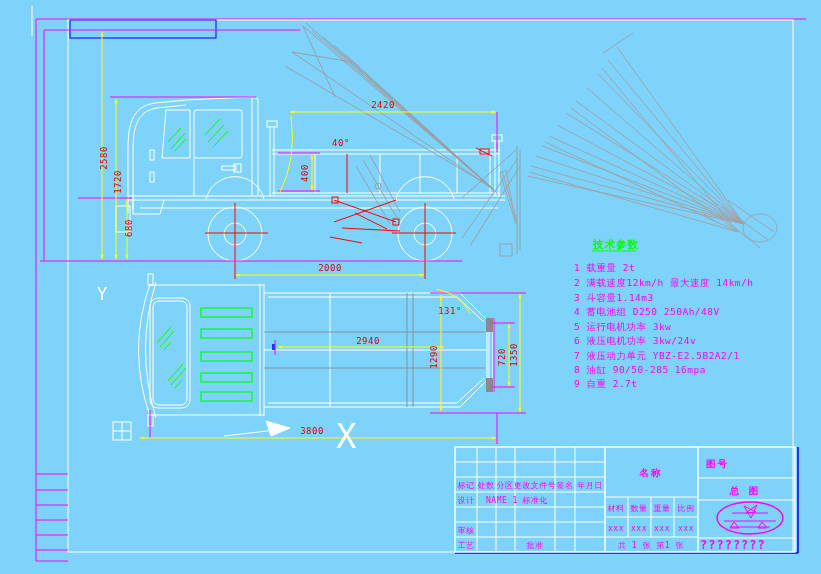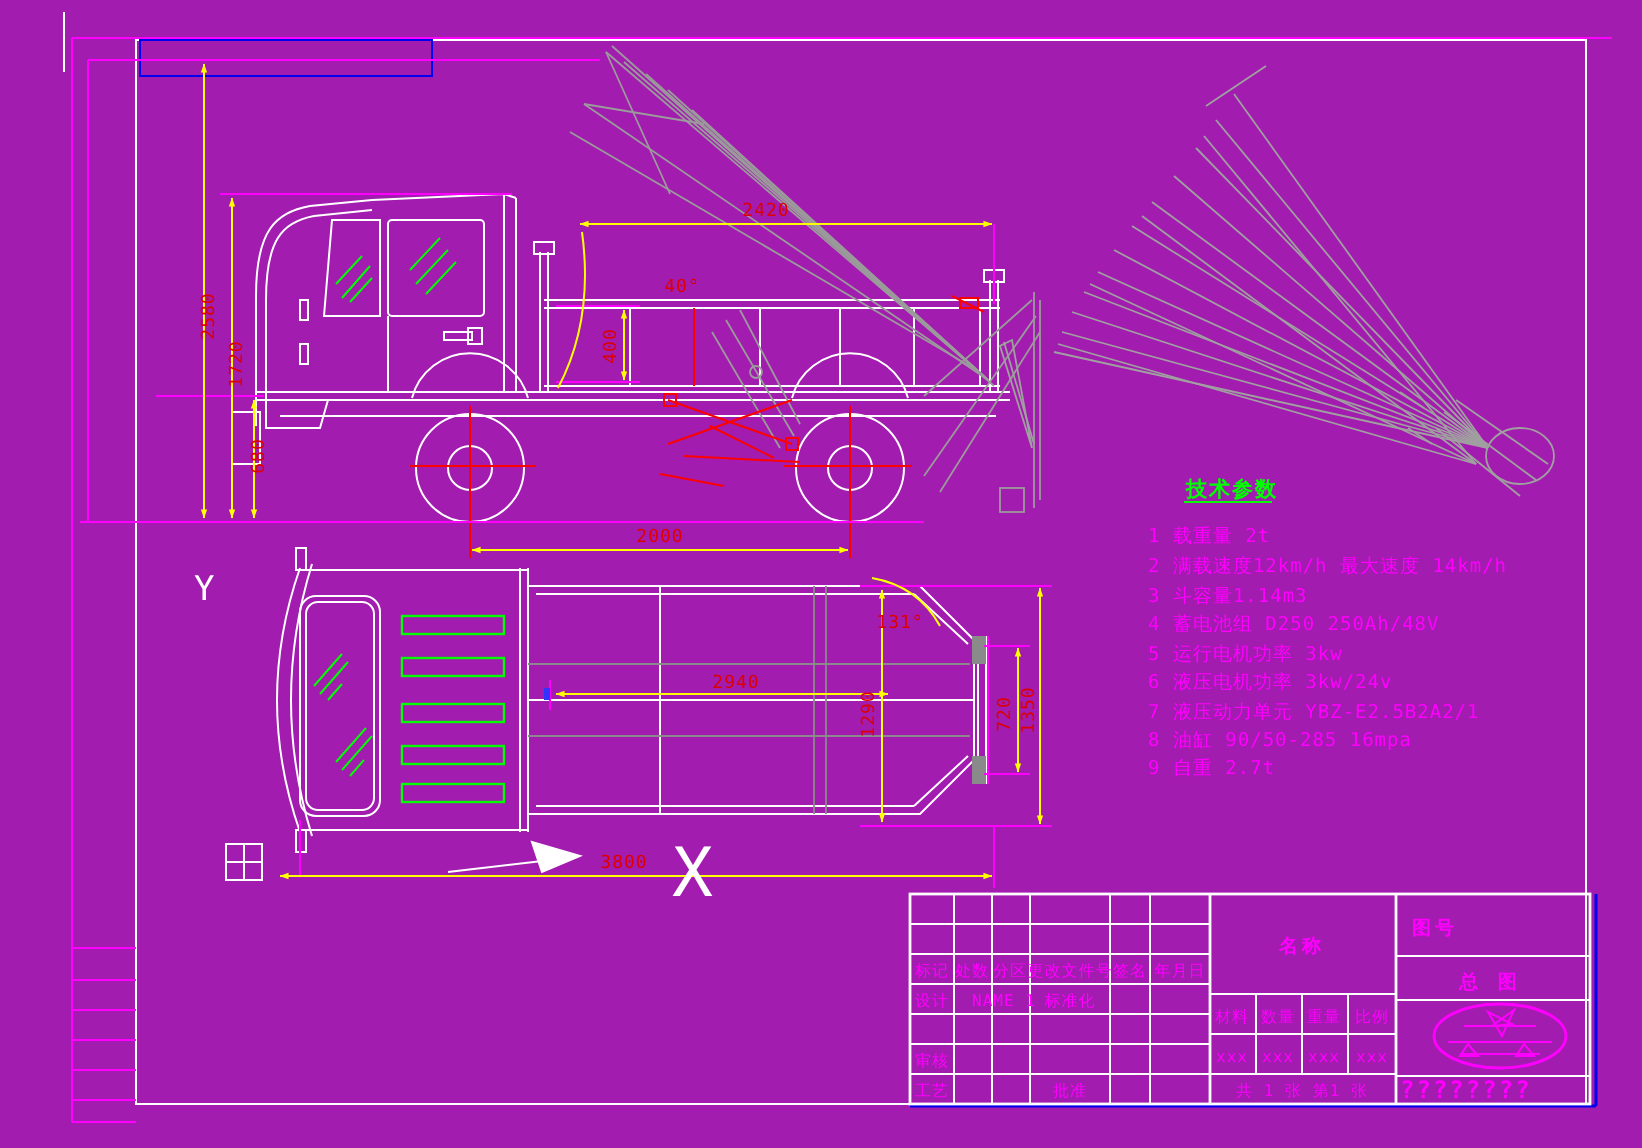--- a/index.html
+++ b/index.html
@@ -1,16 +1,16 @@
 <!DOCTYPE html>
 <html><head>
 <meta charset="utf-8">
 <style>
   html,body{margin:0;padding:0;background:#000;}
-  #stage{position:relative;width:821px;height:574px;background:#a21caf;overflow:hidden;
+  #stage{position:relative;width:821px;height:574px;background:#7dd3fc;overflow:hidden;
          font-family:"DejaVu Sans Mono","Liberation Mono",monospace;}
   svg{position:absolute;left:0;top:0;}
   text{user-select:none;}
   .dim{fill:#de0000;font-size:9px;letter-spacing:0.5px;}
   .tech{fill:#ff00ff;font-size:9.5px;letter-spacing:0.5px;}
   .tb{fill:#ff00ff;font-size:8px;letter-spacing:0.5px;}
   .tbb{fill:#ff00ff;font-size:9.5px;font-weight:bold;letter-spacing:2px;}
   .mark{fill:#ffffff;}
 </style>
 </head>

